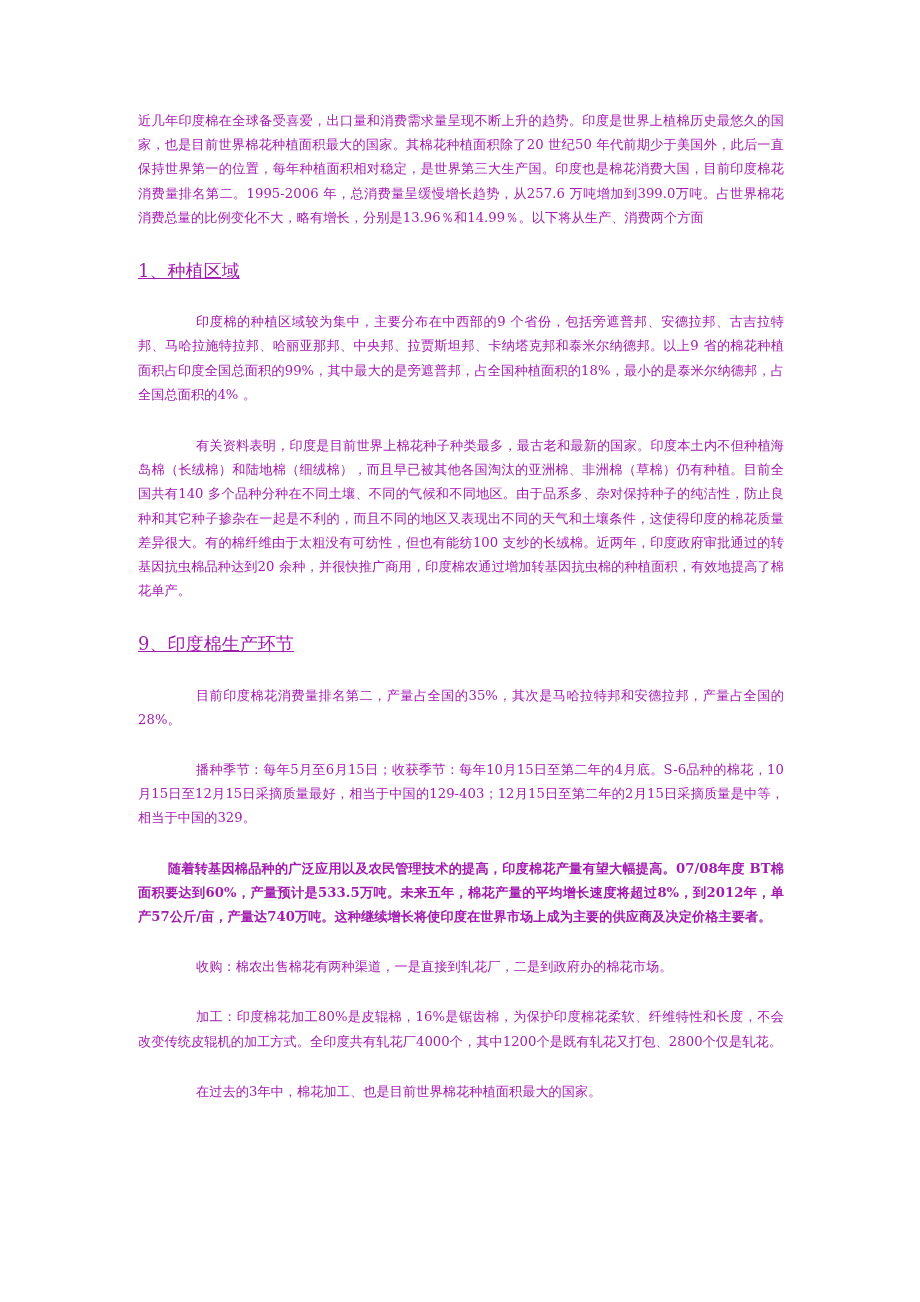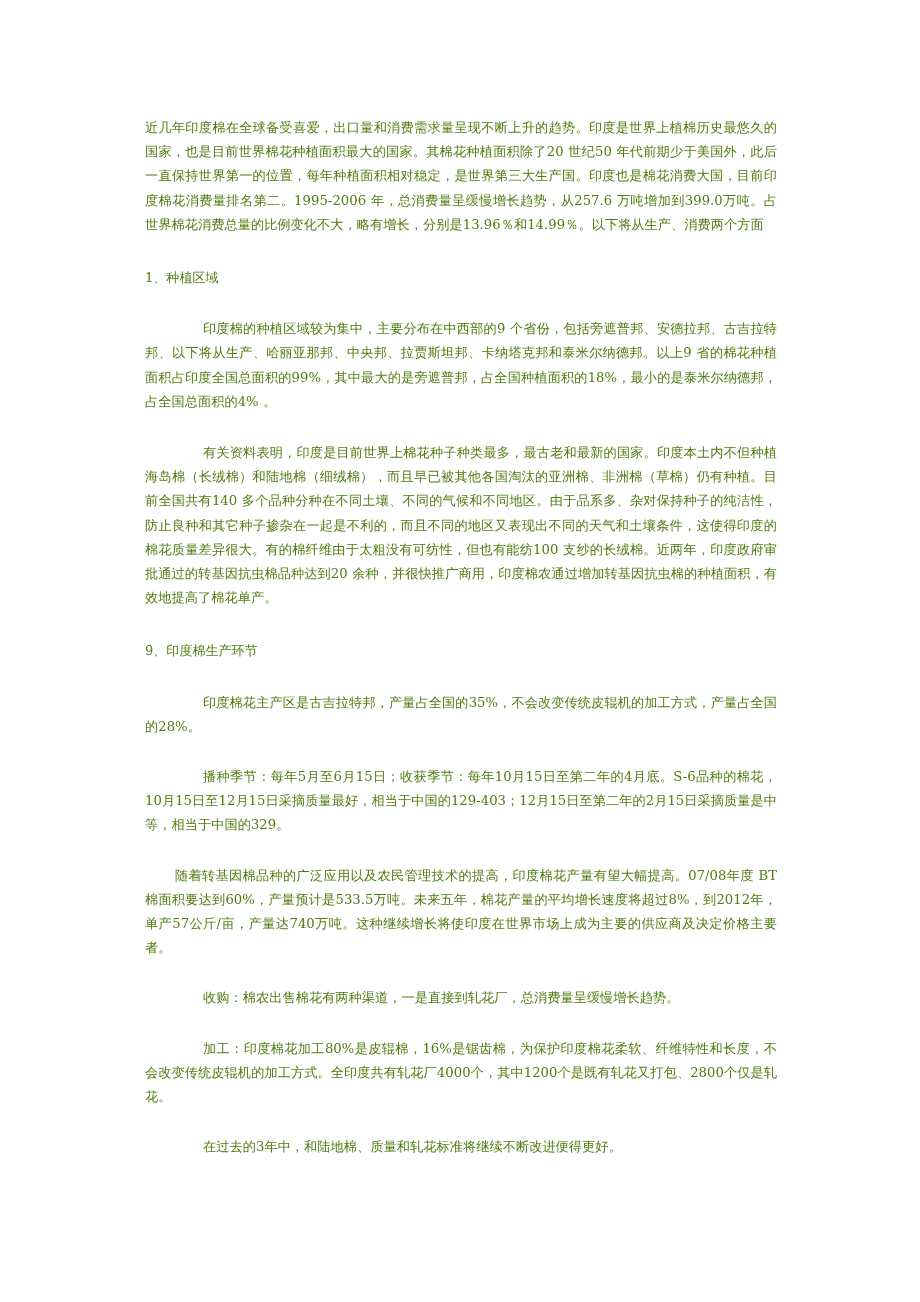--- a/index.html
+++ b/index.html
@@ -21,67 +21,69 @@
     background: #ffffff;
     box-sizing: border-box;
   }
   .content {
     position: absolute;
     left: 133px;
     top: 104px;
     width: 656px;
   }
   p {
-    margin: 12px;
-    color: #4d7c0f;
+    margin: 5px;
+    color: #a21caf;
     font-size: 13.2px;
     line-height: 24.2px;
     text-align: justify;
     text-justify: inter-ideograph;
     letter-spacing: 0.05px;
     word-spacing: 0.2px;
   }
   p.body-para {
     text-indent: 58px;
   }
   p.body-para-small {
     text-indent: 30px;
+    font-weight: bold;
   }
   p.heading {
     text-indent: 0;
-    font-size: 13px;
+    font-size: 18px;
     line-height: 24.2px;
+    text-decoration: underline;
   }
   .gap-head-before { margin-top: 29px; }
   .gap-head-after  { margin-top: 27px; }
   .gap-para        { margin-top: 26px; }
 </style>
 </head>
 <body>
 
 <div class="page">
   <div class="content">
 
     <p class="intro">近几年印度棉在全球备受喜爱，出口量和消费需求量呈现不断上升的趋势。印度是世界上植棉历史最悠久的国家，也是目前世界棉花种植面积最大的国家。其棉花种植面积除了20 世纪50 年代前期少于美国外，此后一直保持世界第一的位置，每年种植面积相对稳定，是世界第三大生产国。印度也是棉花消费大国，目前印度棉花消费量排名第二。1995-2006 年，总消费量呈缓慢增长趋势，从257.6 万吨增加到399.0万吨。占世界棉花消费总量的比例变化不大，略有增长，分别是13.96％和14.99％。以下将从生产、消费两个方面</p>
 
     <p class="heading gap-head-before">1、种植区域</p>
 
-    <p class="body-para gap-head-after">印度棉的种植区域较为集中，主要分布在中西部的9 个省份，包括旁遮普邦、安德拉邦、古吉拉特邦、以下将从生产、哈丽亚那邦、中央邦、拉贾斯坦邦、卡纳塔克邦和泰米尔纳德邦。以上9 省的棉花种植面积占印度全国总面积的99%，其中最大的是旁遮普邦，占全国种植面积的18%，最小的是泰米尔纳德邦，占全国总面积的4% 。</p>
+    <p class="body-para gap-head-after">印度棉的种植区域较为集中，主要分布在中西部的9 个省份，包括旁遮普邦、安德拉邦、古吉拉特邦、马哈拉施特拉邦、哈丽亚那邦、中央邦、拉贾斯坦邦、卡纳塔克邦和泰米尔纳德邦。以上9 省的棉花种植面积占印度全国总面积的99%，其中最大的是旁遮普邦，占全国种植面积的18%，最小的是泰米尔纳德邦，占全国总面积的4% 。</p>
 
 
     <p class="body-para gap-head-after">有关资料表明，印度是目前世界上棉花种子种类最多，最古老和最新的国家。印度本土内不但种植海岛棉（长绒棉）和陆地棉（细绒棉），而且早已被其他各国淘汰的亚洲棉、非洲棉（草棉）仍有种植。目前全国共有140 多个品种分种在不同土壤、不同的气候和不同地区。由于品系多、杂对保持种子的纯洁性，防止良种和其它种子掺杂在一起是不利的，而且不同的地区又表现出不同的天气和土壤条件，这使得印度的棉花质量差异很大。有的棉纤维由于太粗没有可纺性，但也有能纺100 支纱的长绒棉。近两年，印度政府审批通过的转基因抗虫棉品种达到20 余种，并很快推广商用，印度棉农通过增加转基因抗虫棉的种植面积，有效地提高了棉花单产。</p>
 
     <p class="heading gap-head-before">9、印度棉生产环节</p>
 
-    <p class="body-para gap-head-after">印度棉花主产区是古吉拉特邦，产量占全国的35%，不会改变传统皮辊机的加工方式，产量占全国的28%。</p>
+    <p class="body-para gap-head-after">目前印度棉花消费量排名第二，产量占全国的35%，其次是马哈拉特邦和安德拉邦，产量占全国的28%。</p>
 
     <p class="body-para gap-para">播种季节：每年5月至6月15日；收获季节：每年10月15日至第二年的4月底。S-6品种的棉花，10月15日至12月15日采摘质量最好，相当于中国的129-403；12月15日至第二年的2月15日采摘质量是中等，相当于中国的329。</p>
 
     <p class="body-para-small gap-para">随着转基因棉品种的广泛应用以及农民管理技术的提高，印度棉花产量有望大幅提高。07/08年度 BT棉面积要达到60%，产量预计是533.5万吨。未来五年，棉花产量的平均增长速度将超过8%，到2012年，单产57公斤/亩，产量达740万吨。这种继续增长将使印度在世界市场上成为主要的供应商及决定价格主要者。</p>
 
-    <p class="body-para gap-para">收购：棉农出售棉花有两种渠道，一是直接到轧花厂，总消费量呈缓慢增长趋势。</p>
+    <p class="body-para gap-para">收购：棉农出售棉花有两种渠道，一是直接到轧花厂，二是到政府办的棉花市场。</p>
 
     <p class="body-para gap-para">加工：印度棉花加工80%是皮辊棉，16%是锯齿棉，为保护印度棉花柔软、纤维特性和长度，不会改变传统皮辊机的加工方式。全印度共有轧花厂4000个，其中1200个是既有轧花又打包、2800个仅是轧花。</p>
 
-    <p class="body-para gap-para">在过去的3年中，和陆地棉、质量和轧花标准将继续不断改进便得更好。</p>
+    <p class="body-para gap-para">在过去的3年中，棉花加工、也是目前世界棉花种植面积最大的国家。</p>
 
   </div>
 </div>
 
 </body></html>

